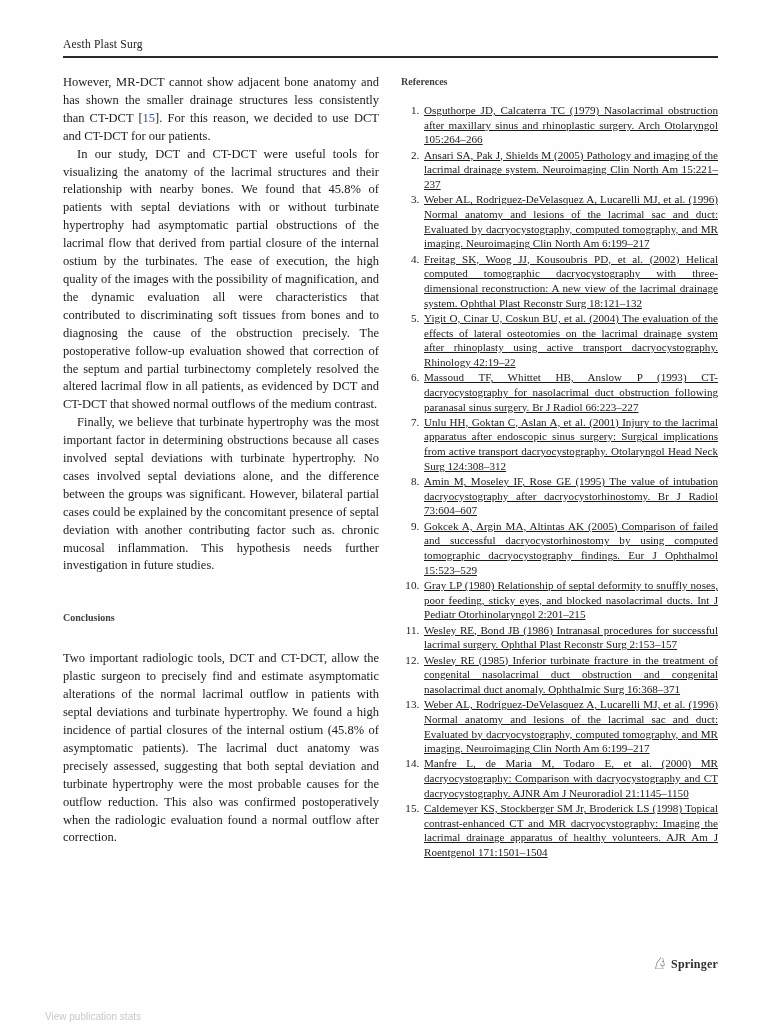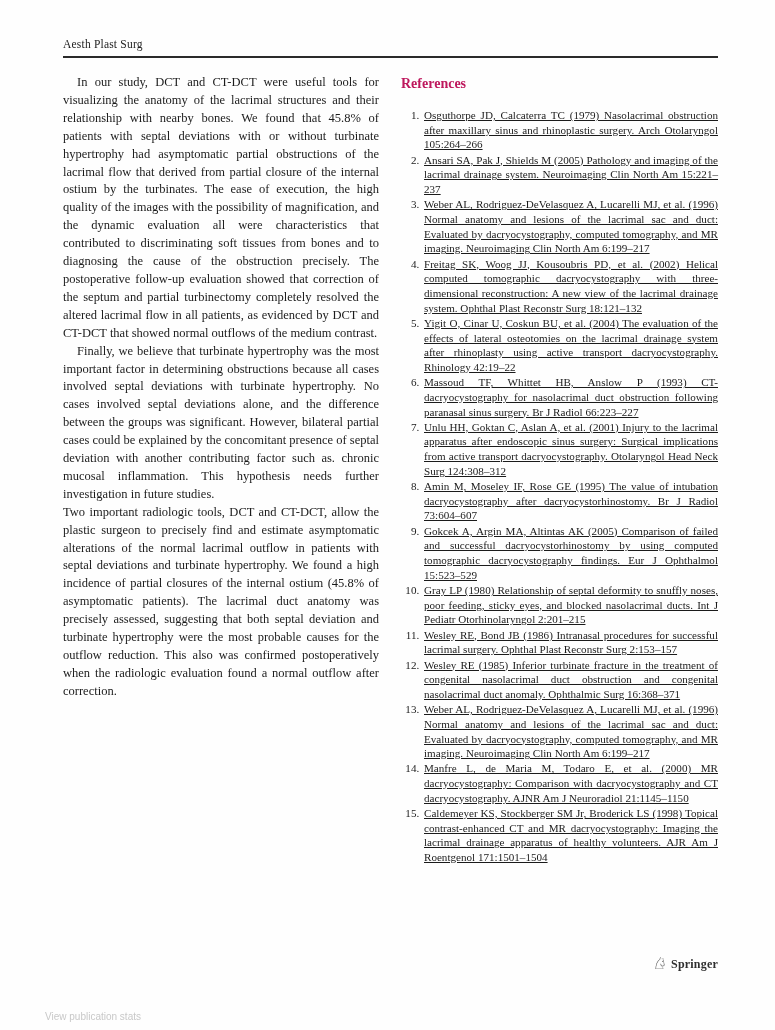--- a/index.html
+++ b/index.html
@@ -51,23 +51,23 @@
     text-align: justify;
   }
   .body-p.indent { text-indent: 14px; }
   .cite {
     color: #2a56a5;
     text-decoration: none;
     cursor: pointer;
   }
   h2.section-heading {
     margin: 0;
-    font-size: 14px;
+    font-size: 10px;
     font-weight: bold;
-    color: #be185d;
+    color: #404040;
   }
   .conclusions-heading { margin: 37px 0 27px 0 !important; }
   .references-heading  { margin: 2px 0 16px 0 !important; }
   ol.ref-list {
     margin: 0;
     padding: 0 0 0 21px;
     list-style: decimal;
     font-size: 11.1px;
     line-height: 14.7px;
     text-align: justify;
@@ -112,22 +112,24 @@
 <body>
 
 <div class="page">
 
   <span class="running-header">Aesth Plast Surg</span>
   <div class="header-rule"></div>
 
   <main class="columns">
 
     <section class="col left">
+      <p class="body-p"><span>However, MR-DCT cannot show adjacent bone anatomy and has shown the smaller drainage structures less consistently than CT-DCT [</span><a class="cite">15</a><span>]. For this reason, we decided to use DCT and CT-DCT for our patients.</span></p>
       <p class="body-p indent">In our study, DCT and CT-DCT were useful tools for visualizing the anatomy of the lacrimal structures and their relationship with nearby bones. We found that 45.8% of patients with septal deviations with or without turbinate hypertrophy had asymptomatic partial obstructions of the lacrimal flow that derived from partial closure of the internal ostium by the turbinates. The ease of execution, the high quality of the images with the possibility of magnification, and the dynamic evaluation all were characteristics that contributed to discriminating soft tissues from bones and to diagnosing the cause of the obstruction precisely. The postoperative follow-up evaluation showed that correction of the septum and partial turbinectomy completely resolved the altered lacrimal flow in all patients, as evidenced by DCT and CT-DCT that showed normal outflows of the medium contrast.</p>
       <p class="body-p indent">Finally, we believe that turbinate hypertrophy was the most important factor in determining obstructions because all cases involved septal deviations with turbinate hypertrophy. No cases involved septal deviations alone, and the difference between the groups was significant. However, bilateral partial cases could be explained by the concomitant presence of septal deviation with another contributing factor such as. chronic mucosal inflammation. This hypothesis needs further investigation in future studies.</p>
+      <h2 class="section-heading conclusions-heading">Conclusions</h2>
       <p class="body-p">Two important radiologic tools, DCT and CT-DCT, allow the plastic surgeon to precisely find and estimate asymptomatic alterations of the normal lacrimal outflow in patients with septal deviations and turbinate hypertrophy. We found a high incidence of partial closures of the internal ostium (45.8% of asymptomatic patients). The lacrimal duct anatomy was precisely assessed, suggesting that both septal deviation and turbinate hypertrophy were the most probable causes for the outflow reduction. This also was confirmed postoperatively when the radiologic evaluation found a normal outflow after correction.</p>
     </section>
 
     <section class="col right">
       <h2 class="section-heading references-heading">References</h2>
       <ol class="ref-list">
         <li>Osguthorpe JD, Calcaterra TC (1979) Nasolacrimal obstruction after maxillary sinus and rhinoplastic surgery. Arch Otolaryngol 105:264–266</li>
         <li>Ansari SA, Pak J, Shields M (2005) Pathology and imaging of the lacrimal drainage system. Neuroimaging Clin North Am 15:221–237</li>
         <li>Weber AL, Rodriguez-DeVelasquez A, Lucarelli MJ, et al. (1996) Normal anatomy and lesions of the lacrimal sac and duct: Evaluated by dacryocystography, computed tomography, and MR imaging. Neuroimaging Clin North Am 6:199–217</li>
         <li>Freitag SK, Woog JJ, Kousoubris PD, et al. (2002) Helical computed tomographic dacryocystography with three-dimensional reconstruction: A new view of the lacrimal drainage system. Ophthal Plast Reconstr Surg 18:121–132</li>

